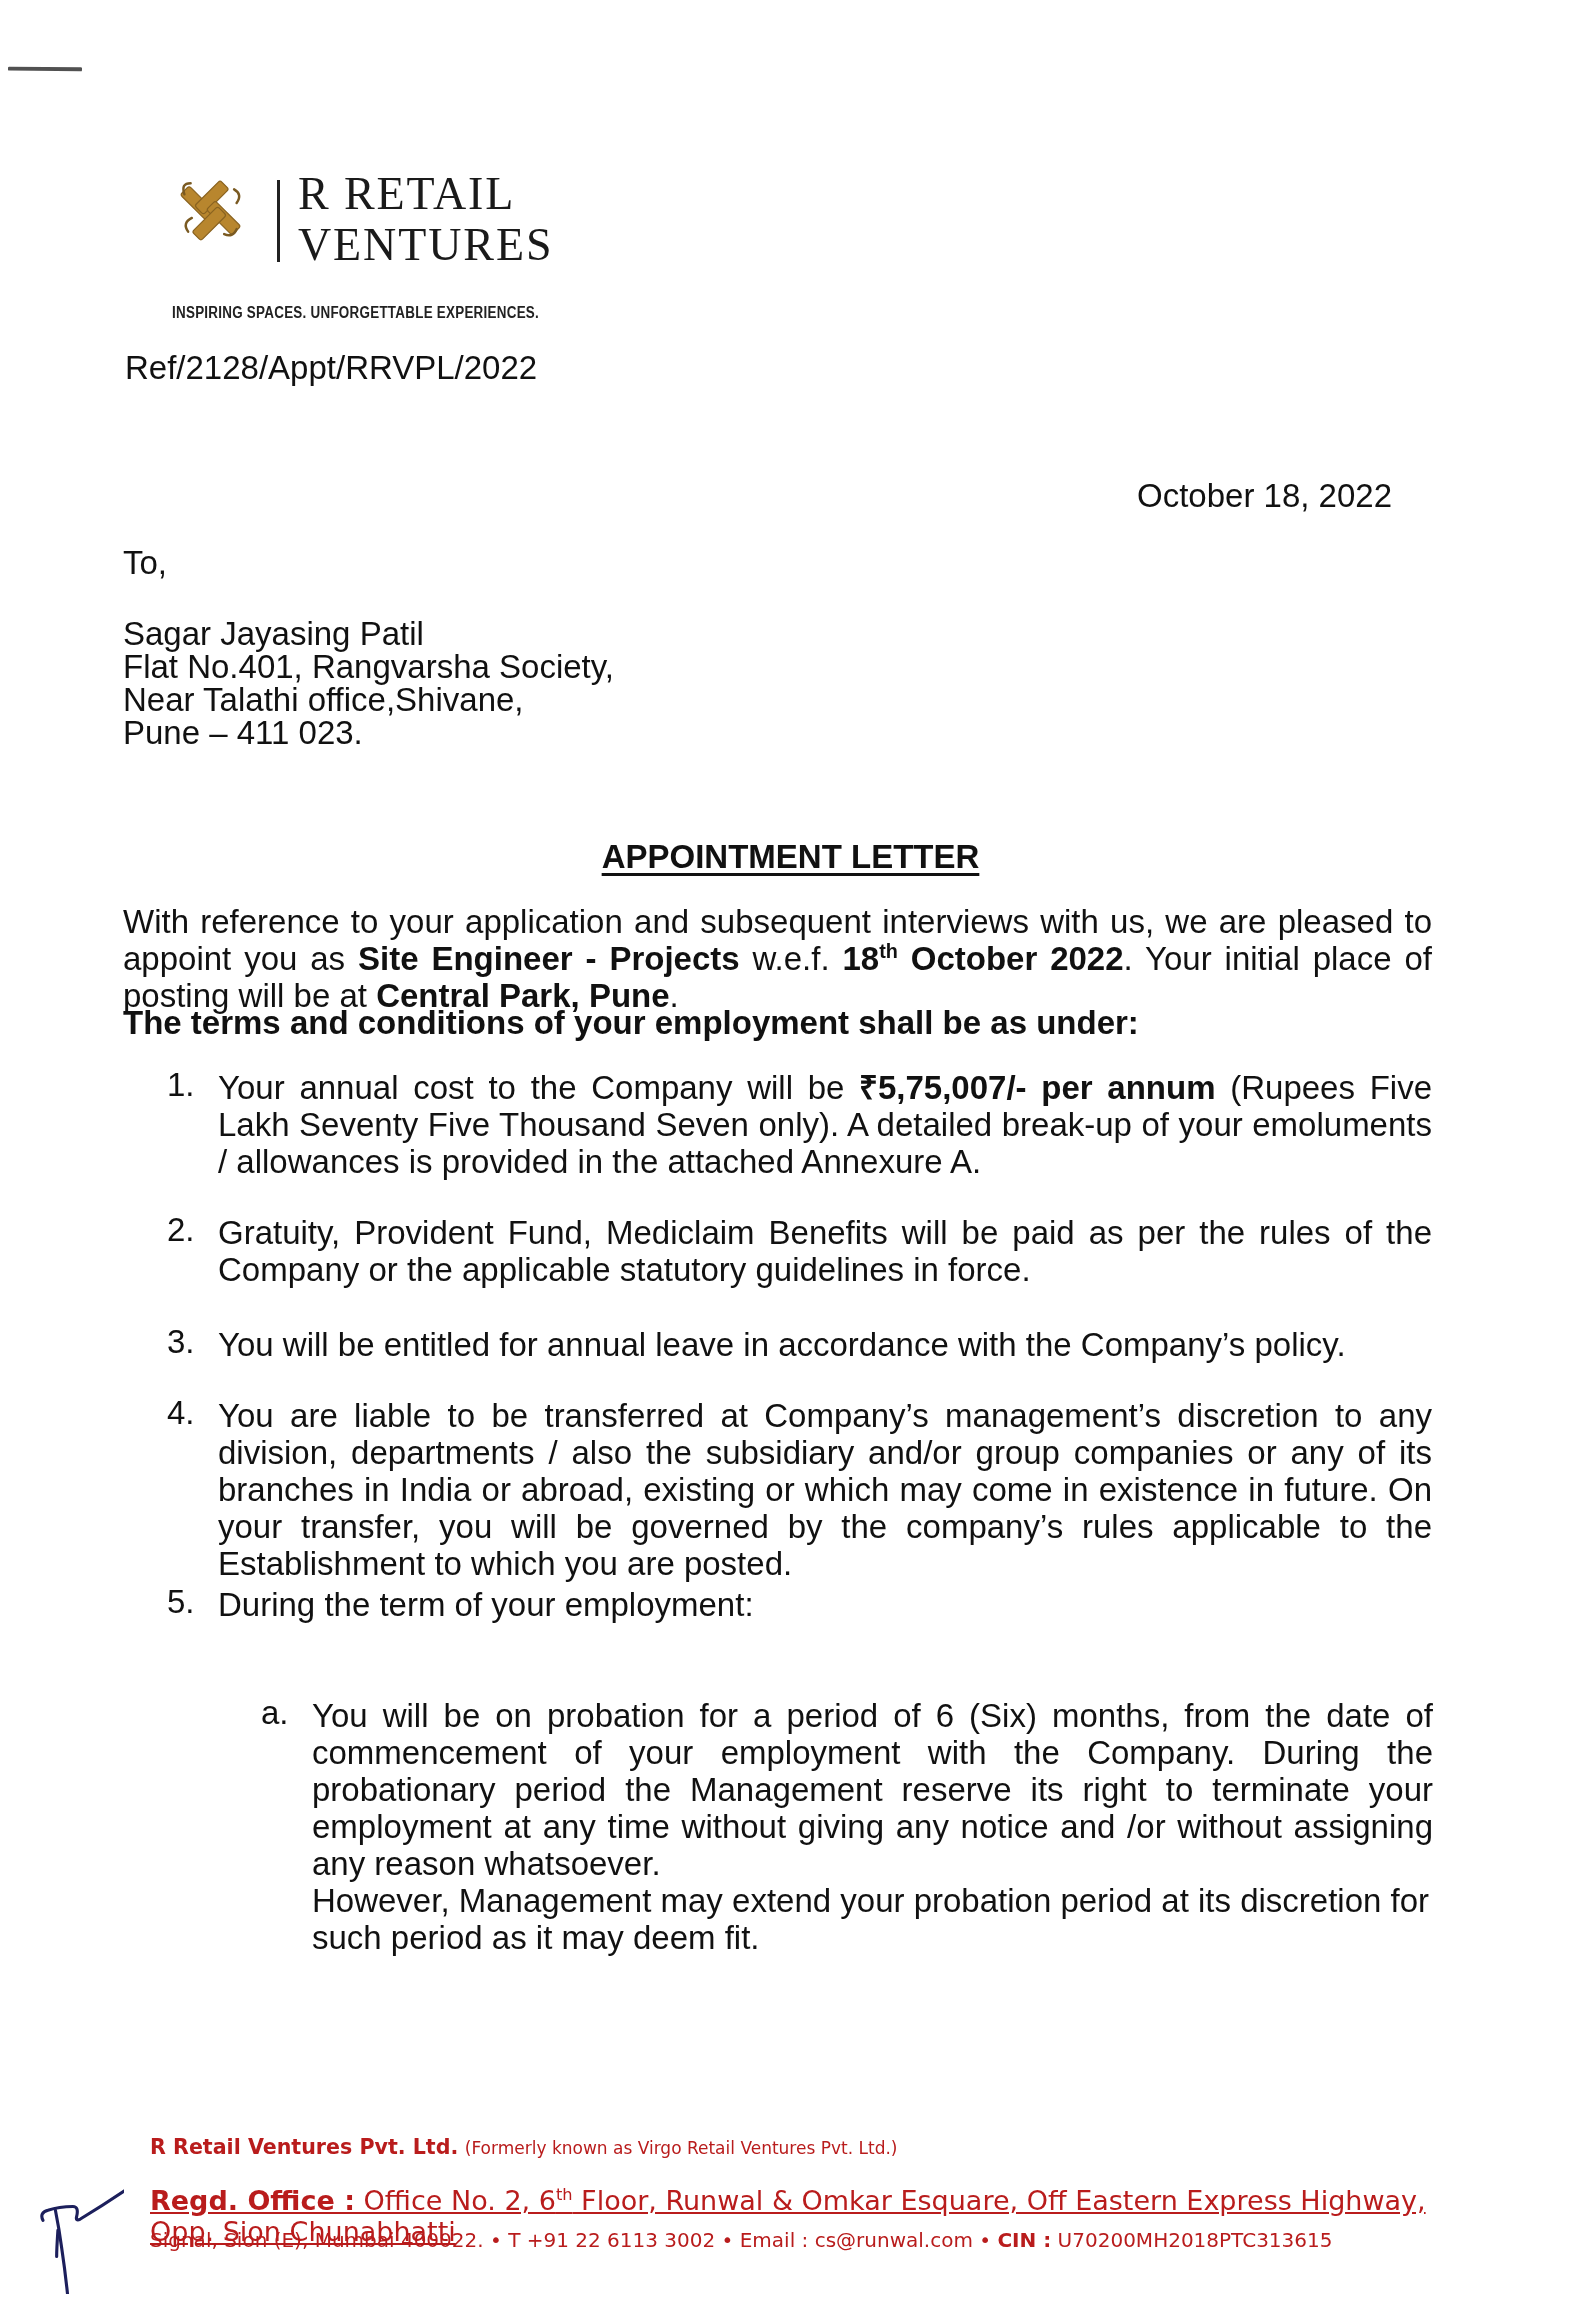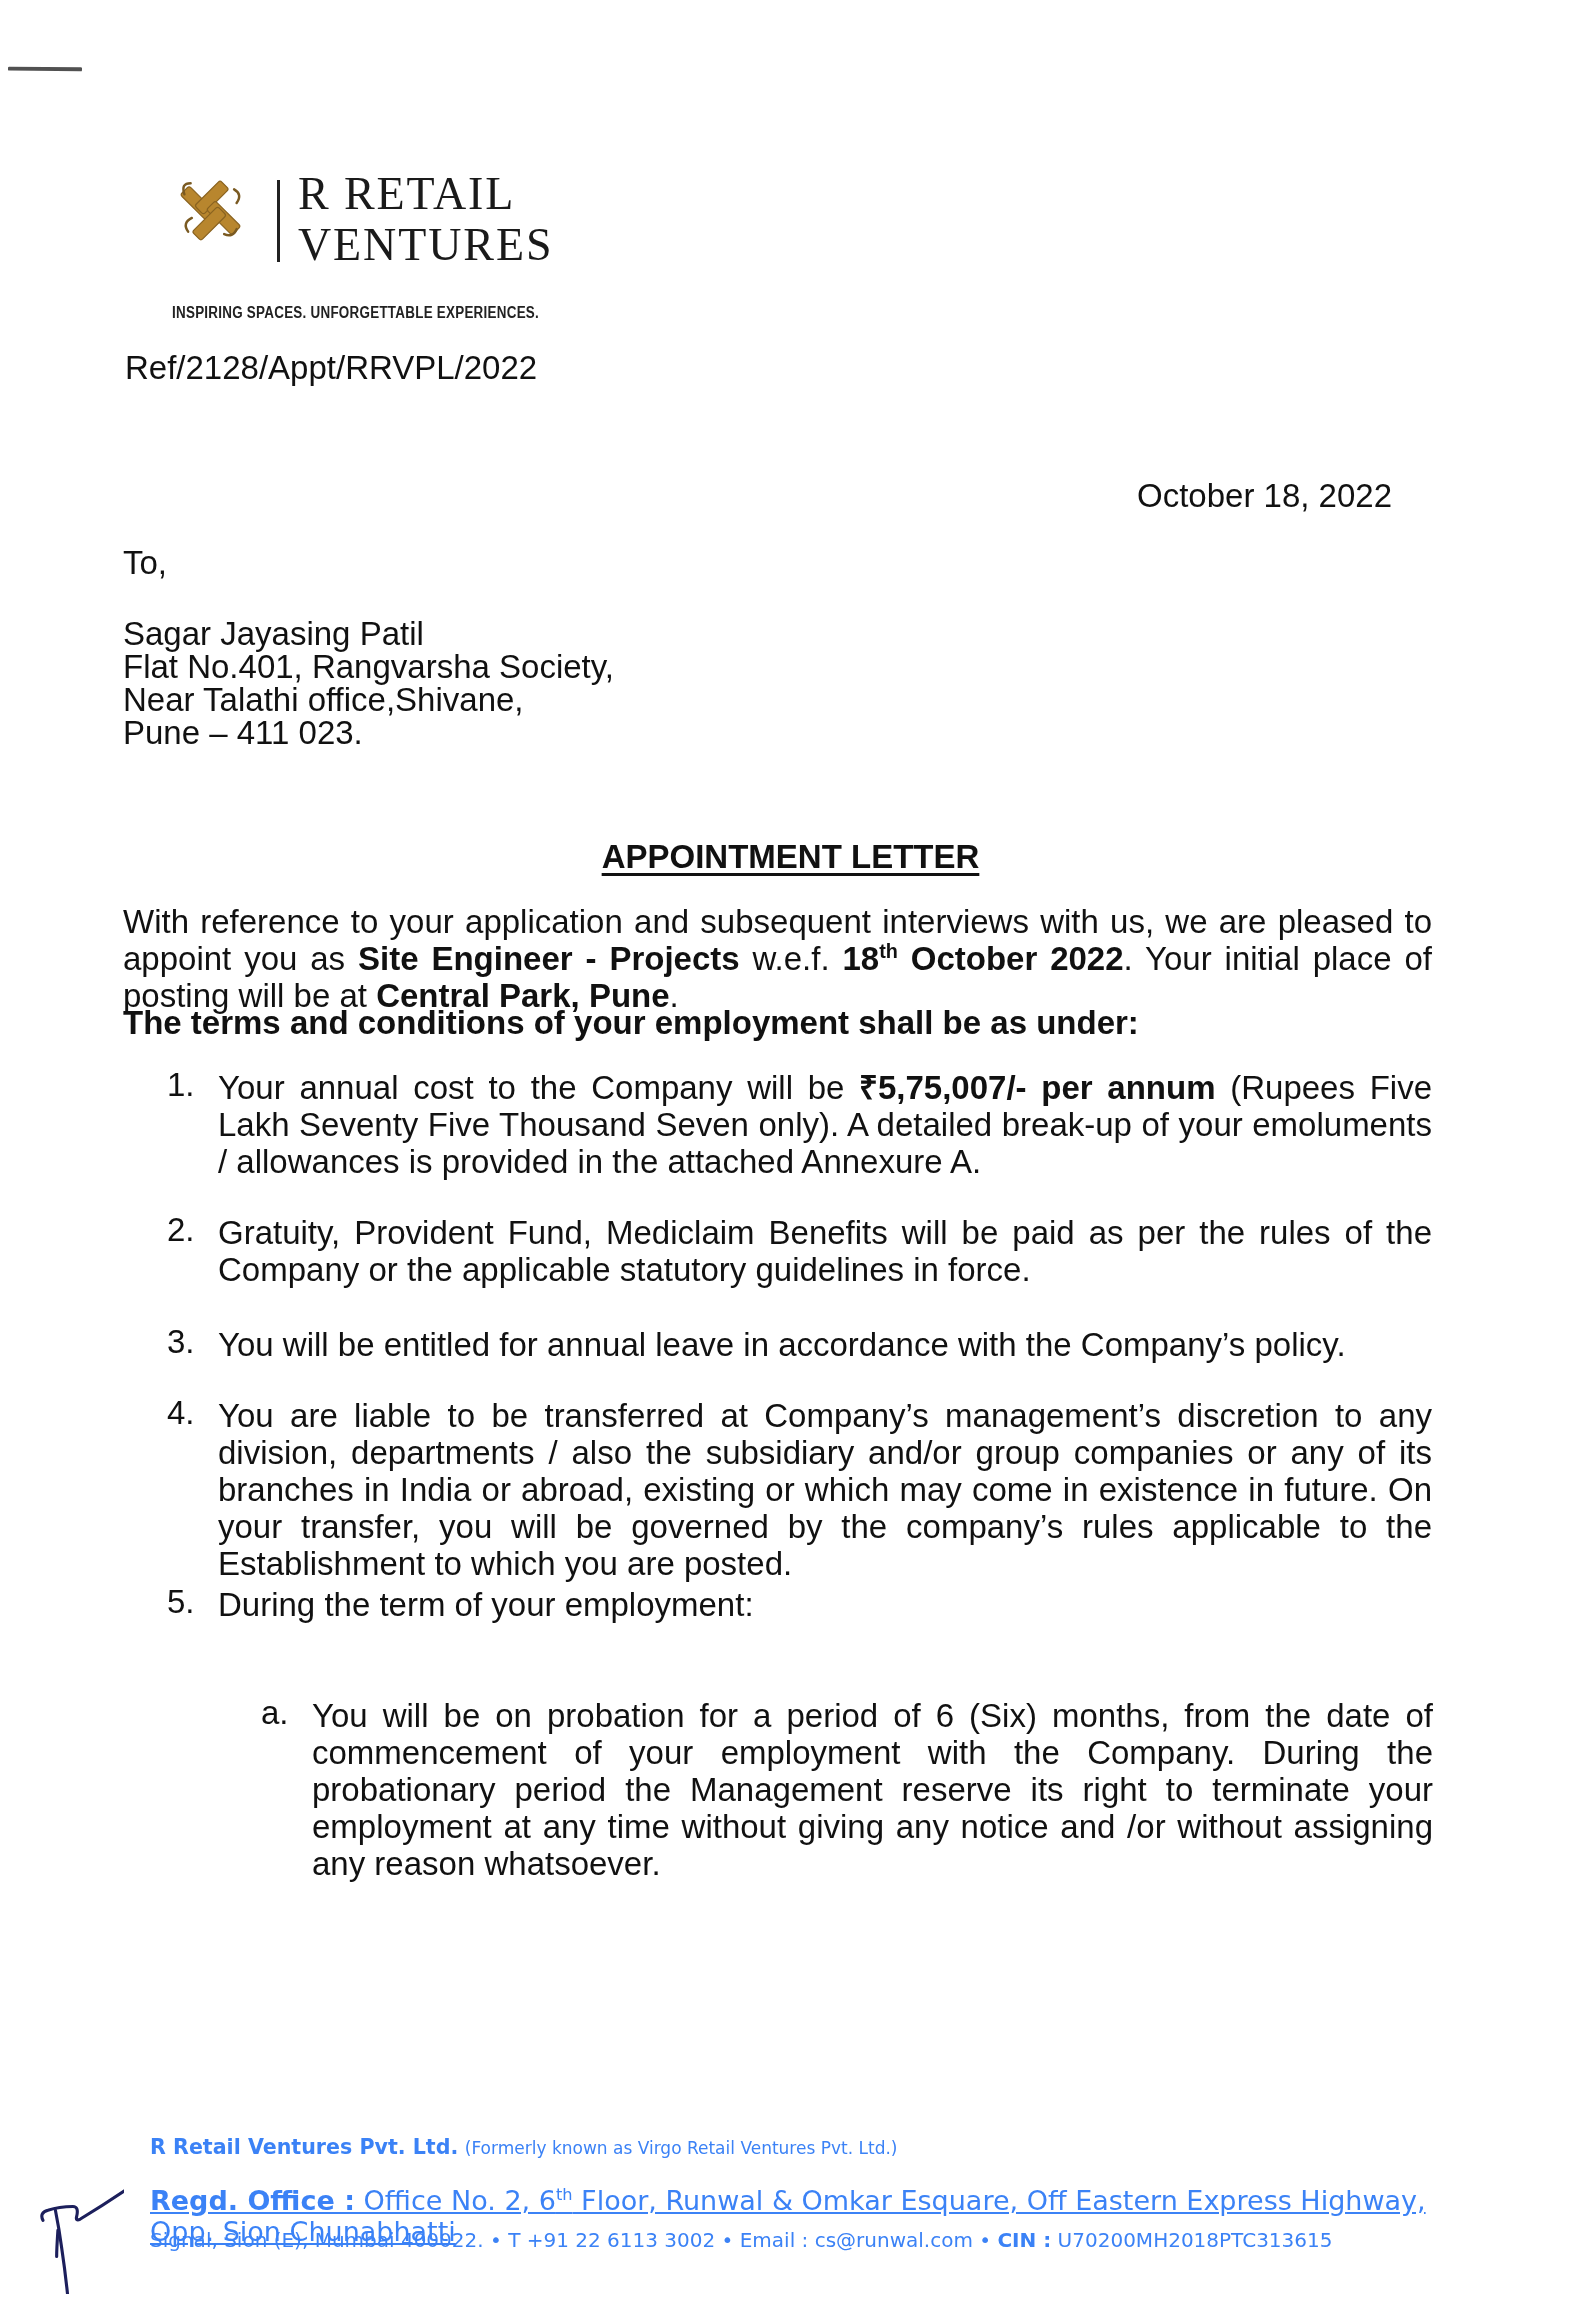--- a/index.html
+++ b/index.html
@@ -33,21 +33,21 @@
   .li2 { top: 1214px; }
   .li3 { top: 1326px; }
   .li4 { top: 1397px; }
   .li5 { top: 1586px; }
   .li5 .heading { text-decoration: underline; text-decoration-thickness: 1.9px; text-underline-offset: 4.4px; }
   .sub-a { left: 261px; width: 1172px; top: 1697px; }
   .sub-a .num { position: absolute; left: 0; top: 0; }
   .sub-a .body { margin-left: 51px; text-align: justify; line-height: 37px; }
 
   
-  .footer { left: 150px; width: 1284px; font-family: "DejaVu Sans", sans-serif; color: #3b82f6; }
+  .footer { left: 150px; width: 1284px; font-family: "DejaVu Sans", sans-serif; color: #b91c1c; }
   .f1 { top: 2135px; font-size: 20.6px; }
   .f1 .company { font-weight: bold; }
   .f1 .former { font-size: 17px; }
   .f2 { top: 2185px; font-size: 27px; text-decoration: underline; }
   .f3 { top: 2228px; font-size: 20px; }
   .f2 b, .f3 b { font-weight: bold; }
   .signature { left: 17.5px; top: 2169px; width: 106px; height: 125px; }
   sup { font-size: 60%; line-height: 0; }
 </style>
 </head>
@@ -117,20 +117,21 @@
   <span class="num">5.</span>
   <div class="body">
     <div>During the term of your employment:</div>
   </div>
 </div>
 
 <div class="abs text sub-a">
   <span class="num">a.</span>
   <div class="body">
     <div>You will be on probation for a period of 6 (Six) months, from the date of commencement of your employment with the Company. During the probationary period the Management reserve its right to terminate your employment at any time without giving any notice and /or without assigning any reason whatsoever.</div>
+    <div style="text-align:left">However, Management may extend your probation period at its discretion for such period as it may deem fit.</div>
   </div>
 </div>
 
 <svg class="abs signature" viewBox="0 0 170 200">
   <g fill="none" stroke="#1c1f5c" stroke-width="5" stroke-linecap="round" stroke-linejoin="round">
     <path d="M40 82 q-6 -12 8 -16 q18 -6 40 -6 q10 0 6 16 q-2 8 6 4 q40 -24 78 -50"></path>
     <path d="M60 66 q6 30 10 60 q6 40 10 80"></path>
     <path d="M64 98 q-2 30 -2 42"></path>
   </g>
 </svg>

